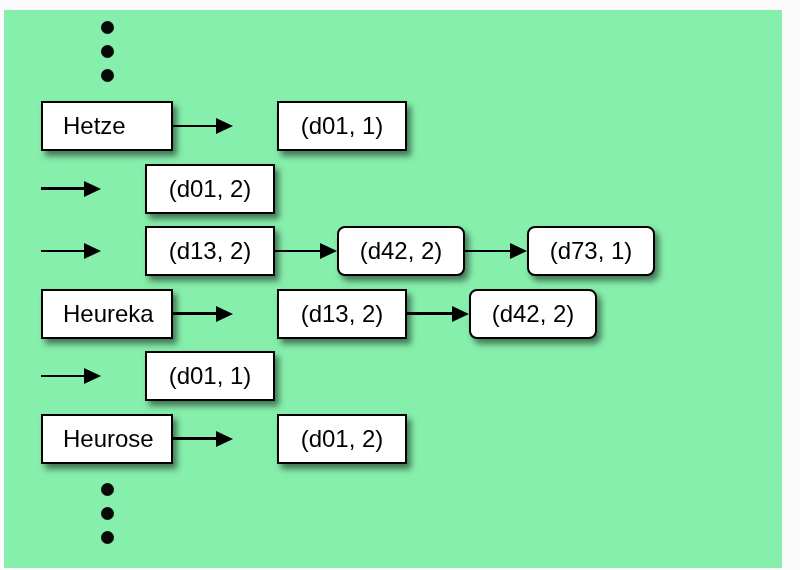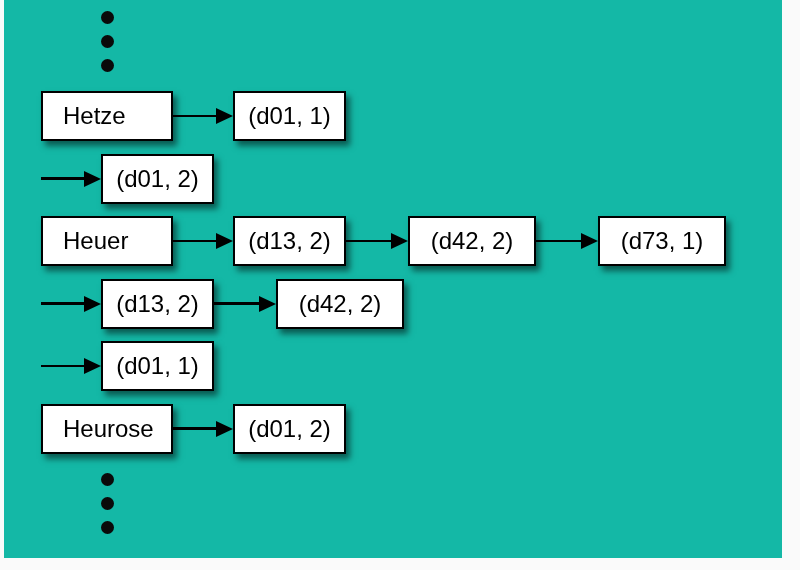--- a/index.html
+++ b/index.html
@@ -7,24 +7,24 @@
     padding: 0;
     width: 800px;
     height: 570px;
     overflow: hidden;
     background: #fafafa;
     font-family: "Liberation Sans", sans-serif;
   }
   .canvas {
     position: absolute;
     left: 4px;
-    top: 0;
+    top: 10px;
     width: 778px;
     height: 558px;
-    background: #14b8a6;
+    background: #86efac;
   }
   .diagram {
     position: absolute;
     left: 37px;
     top: 11px;
   }
   .ellipsis {
     width: 132px;
     display: flex;
     flex-direction: column;
@@ -61,22 +61,22 @@
     white-space: nowrap;
   }
   .box.term {
     width: 132px;
     justify-content: flex-start;
     padding-left: 20px;
   }
   .box.posting {
     justify-content: center;
   }
-  .box.p1 { width: 113px; }
-  .box.p2, .box.p3 { width: 128px; }
+  .box.p1 { width: 130px; margin-left: 44px; }
+  .box.p2, .box.p3 { width: 128px; border-radius: 8px; }
   .arrow {
     display: flex;
     align-items: center;
     align-self: center;
   }
   .arrow.a1 { width: 60px; }
   .arrow.a2, .arrow.a3 { width: 62px; }
   .arrow .shaft {
     flex: 1;
     height: 2.5px;
@@ -115,39 +115,39 @@
 
       <div class="row">
         <div class="arrow a1">
             <span class="shaft"></span>
             <span class="head"></span>
           </div>
         <div class="box posting p1">(d01, 2)</div>
       </div>
 
       <div class="row">
-        <div class="box term">Heuer</div>
         <div class="arrow a1">
             <span class="shaft"></span>
             <span class="head"></span>
           </div>
         <div class="box posting p1">(d13, 2)</div>
         <div class="arrow a2">
             <span class="shaft"></span>
             <span class="head"></span>
           </div>
         <div class="box posting p2">(d42, 2)</div>
         <div class="arrow a3">
             <span class="shaft"></span>
             <span class="head"></span>
           </div>
         <div class="box posting p3">(d73, 1)</div>
       </div>
 
       <div class="row">
+        <div class="box term">Heureka</div>
         <div class="arrow a1">
             <span class="shaft"></span>
             <span class="head"></span>
           </div>
         <div class="box posting p1">(d13, 2)</div>
         <div class="arrow a2">
             <span class="shaft"></span>
             <span class="head"></span>
           </div>
         <div class="box posting p2">(d42, 2)</div>

